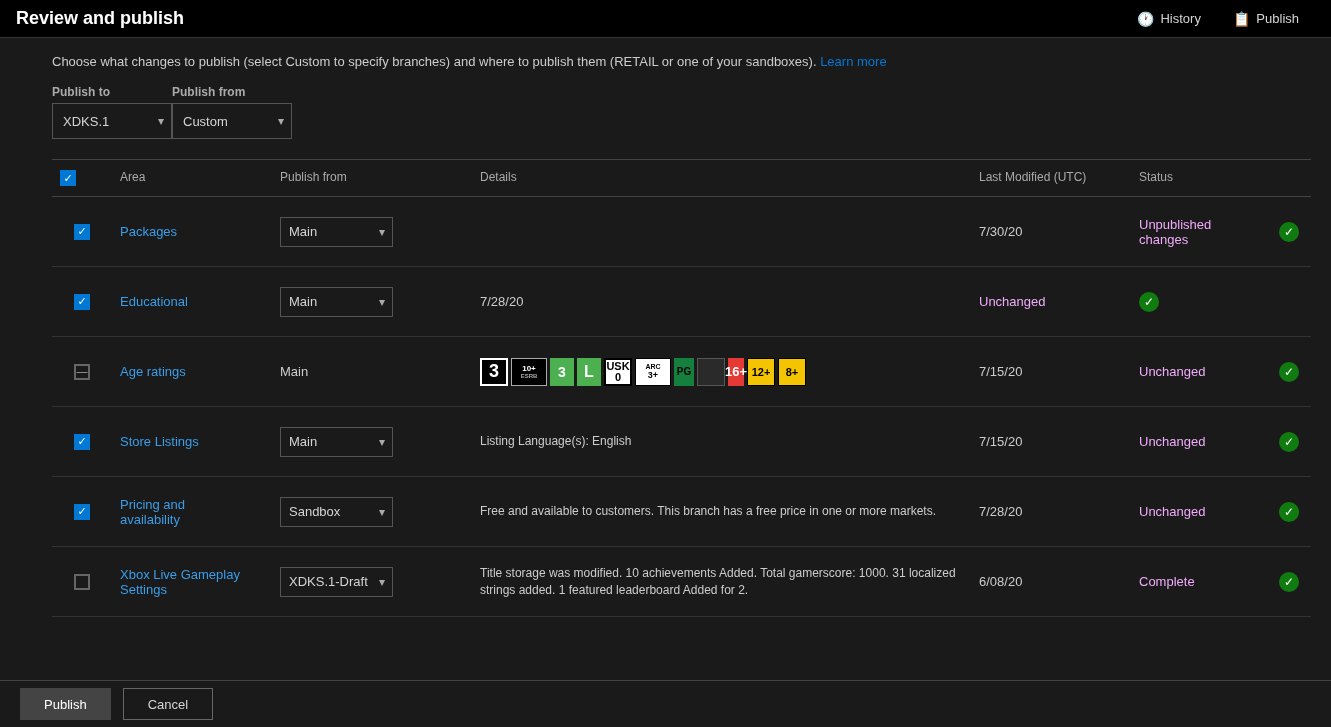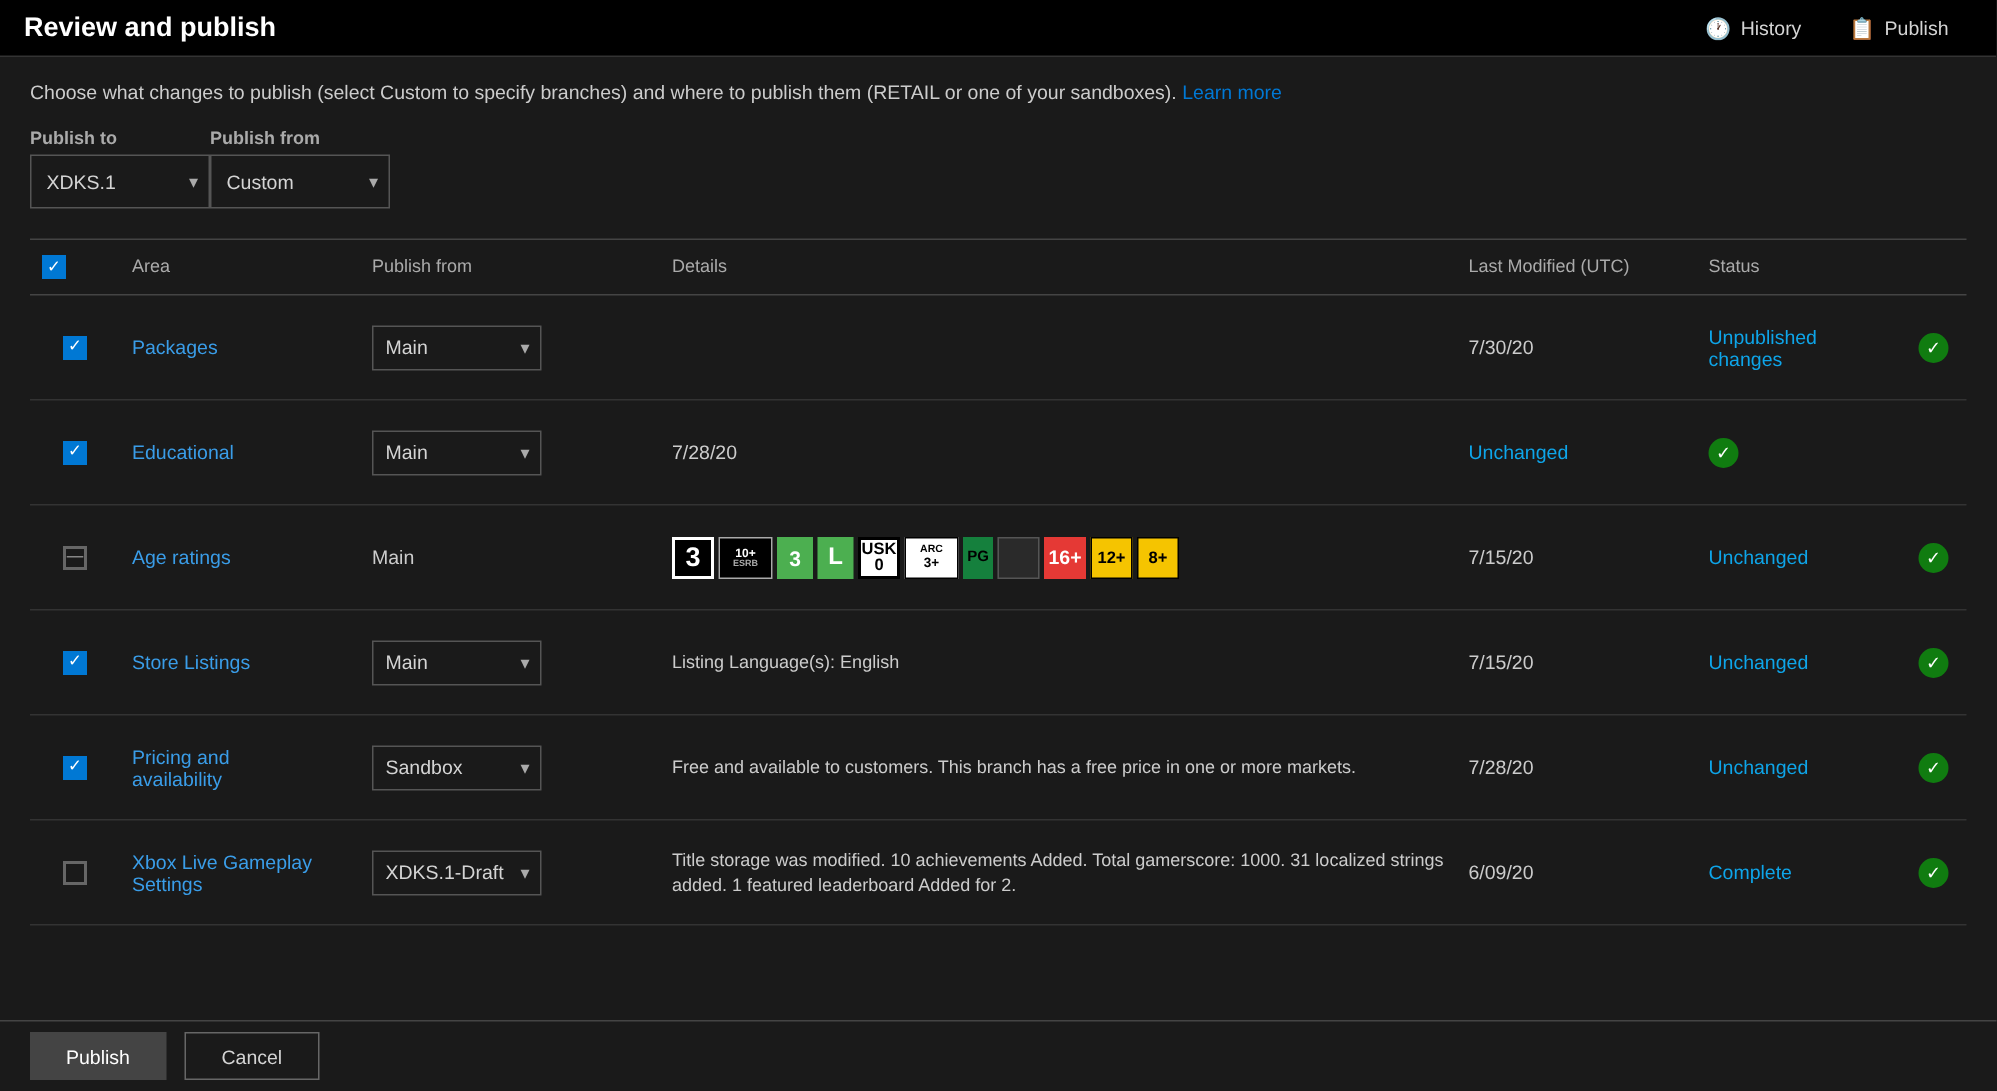--- a/index.html
+++ b/index.html
@@ -189,21 +189,21 @@
       line-height: 1.4;
     }
 
     .date-text {
       font-size: 13px;
       color: #ccc;
     }
 
     .status-text {
       font-size: 13px;
-      color: #0ea5e9;
+      color: #f0abfc;
     }
 
     .status-icon {
       width: 20px;
       height: 20px;
       border-radius: 50%;
       background: #107c10;
       display: flex;
       align-items: center;
       justify-content: center;
@@ -227,21 +227,21 @@
       border: 1px solid #555;
     }
     .rating-3 { width: 28px; height: 28px; background: #000; color: #fff; font-size: 18px; border: 2px solid #fff; }
     .rating-esrb { width: 36px; height: 28px; background: #000; color: #fff; font-size: 7px; border: 1px solid #aaa; display: flex; flex-direction: column; align-items: center; justify-content: center; }
     .rating-pegi3 { width: 24px; height: 28px; background: #4caf50; color: #fff; font-size: 14px; border: none; }
     .rating-l { width: 24px; height: 28px; background: #4caf50; color: #fff; font-size: 16px; border: none; }
     .rating-usk0 { width: 28px; height: 28px; background: #fff; color: #000; border: 2px solid #000; font-size: 12px; display: flex; flex-direction: column; }
     .rating-arc3 { width: 36px; height: 28px; background: #fff; color: #000; font-size: 8px; border: 1px solid #000; display: flex; flex-direction: column; align-items: center; justify-content: center; }
     .rating-pg { width: 20px; height: 28px; background: #15803d; color: #000; font-size: 10px; font-weight: 900; border: none; }
     .rating-cero { width: 28px; height: 28px; background: #1a1a1a; color: #666; border: 1px solid #555; font-size: 10px; }
-    .rating-16 { width: 28px; height: 28px; background: #e53935; color: #fff; font-size: 13px; font-weight: 900; border: none; }
+    .rating-16 { width: 16px; height: 28px; background: #e53935; color: #fff; font-size: 13px; font-weight: 900; border: none; }
     .rating-12 { width: 28px; height: 28px; background: #f5c400; color: #000; font-size: 11px; font-weight: 900; border: 1px solid #000; }
     .rating-8 { width: 28px; height: 28px; background: #f5c400; color: #000; font-size: 11px; font-weight: 900; border: 1px solid #000; }
 
     
     .footer {
       position: fixed;
       bottom: 0;
       left: 0;
       right: 0;
       background: #1a1a1a;
@@ -270,20 +270,21 @@
       padding: 8px 24px;
       font-size: 13px;
       cursor: pointer;
       height: 32px;
       display: flex;
       align-items: center;
     }
 
     .publish-main-content {
       padding-bottom: 60px;
+      margin-left: 32px;
     }
   </style>
 </head>
 <body>
 
 <div class="topbar">
   <span class="topbar-title">Review and publish</span>
   <div class="topbar-actions">
     <button class="topbar-btn">
       <span class="icon">🕐</span>
@@ -502,21 +503,21 @@
       <div class="col">
         <div class="dropdown-wrapper">
           <select class="dropdown-sm">
             <option>XDKS.1-Draft</option>
             <option>Main</option>
             <option>Sandbox</option>
           </select>
         </div>
       </div>
       <div class="col details-text">Title storage was modified. 10 achievements Added. Total gamerscore: 1000. 31 localized strings added. 1 featured leaderboard Added for 2.</div>
-      <div class="col date-text">6/09/20</div>
+      <div class="col date-text">6/08/20</div>
       <div class="col status-text">Complete</div>
       <div class="col">
         <div class="status-icon">✓</div>
       </div>
     </div>
 
   </div>
 </div>
 
 <div class="footer">

